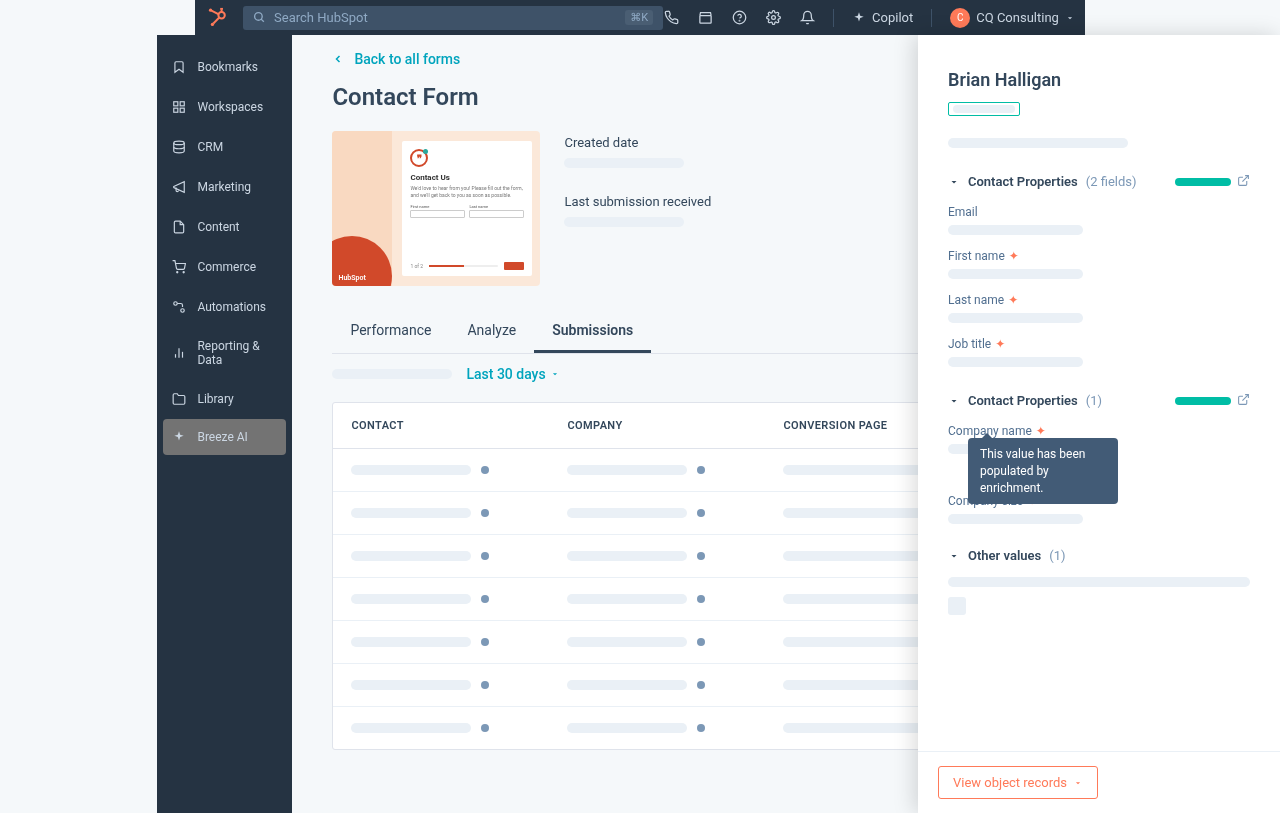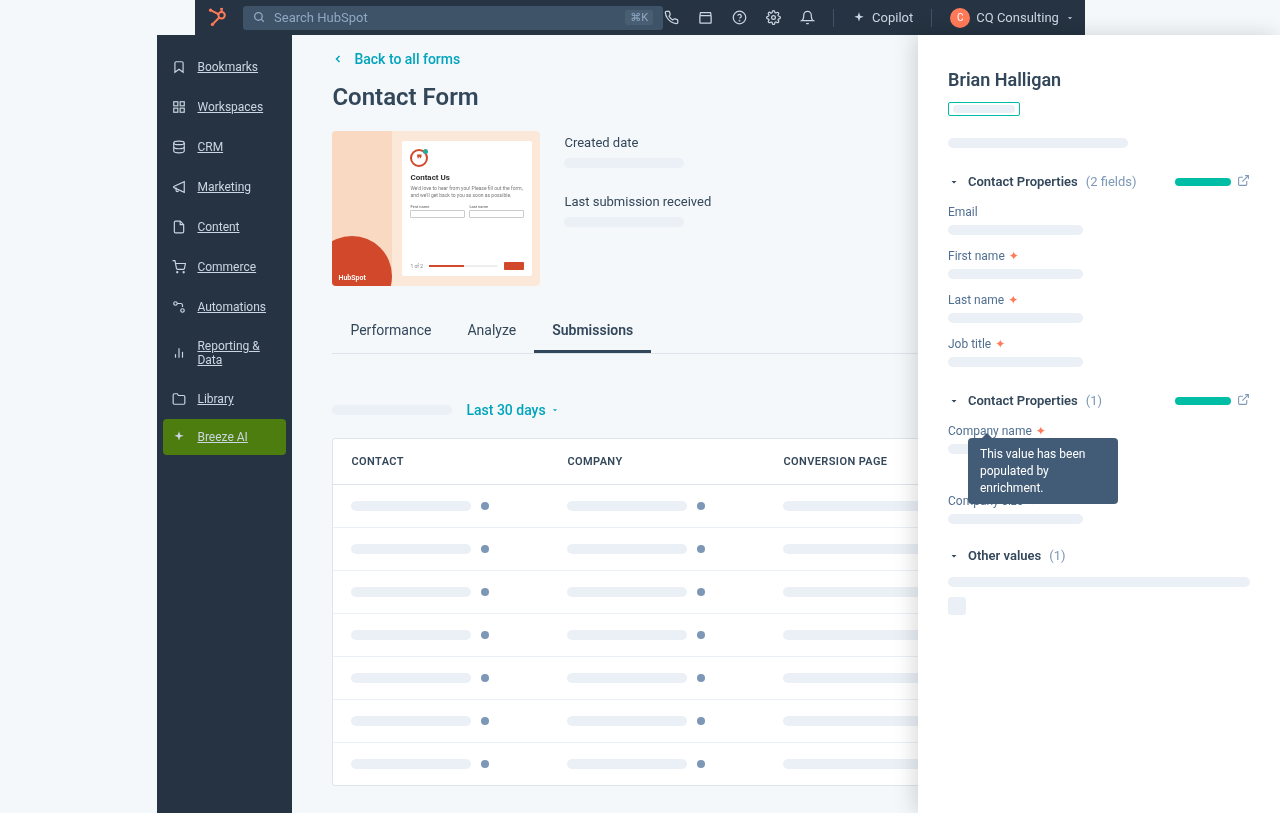--- a/index.html
+++ b/index.html
@@ -11,22 +11,22 @@
 .search-box svg { margin-right: 8px; }
 .search-kbd { margin-left: auto; background: #4a5e73; border-radius: 3px; padding: 1px 5px; font-size: 11px; display: flex; align-items: center; gap: 2px; }
 .topbar-right { margin-left: auto; display: flex; align-items: center; gap: 18px; }
 .top-icon { width: 16px; height: 16px; display: flex; align-items: center; justify-content: center; color: #cbd6e2; }
 .top-divider { width: 1px; height: 18px; background: #3e5268; }
 .copilot-btn { display: flex; align-items: center; gap: 6px; color: #cbd6e2; font-size: 13px; }
 .account { display: flex; align-items: center; gap: 6px; font-size: 13px; }
 .avatar { width: 20px; height: 20px; border-radius: 50%; background: #ff7a59; display: flex; align-items: center; justify-content: center; font-size: 10px; color: #fff; }
 .body { display: flex; flex: 1; overflow: hidden; }
 .sidebar { width: 135px; background: #253342; color: #cbd6e2; font-size: 12px; padding-top: 12px; }
-.side-item { display: flex; align-items: center; gap: 10px; padding: 12px 14px; cursor: pointer; text-decoration: underline; }
-.side-item.highlighted { background: #4d7c0f; border-radius: 4px; margin: 0 6px; padding: 10px 8px; }
+.side-item { display: flex; align-items: center; gap: 10px; padding: 12px 14px; cursor: pointer; }
+.side-item.highlighted { background: #737373; border-radius: 4px; margin: 0 6px; padding: 10px 8px; }
 .side-icon { width: 16px; height: 16px; display: flex; align-items: center; justify-content: center; flex-shrink: 0; }
 .main { flex: 1; background: #f5f8fa; overflow: auto; position: relative; padding: 16px 40px; border-radius: 32px; }
 .back-link { display: flex; align-items: center; gap: 10px; color: #00a4bd; font-size: 14px; font-weight: 500; cursor: pointer; margin-bottom: 16px; }
 .page-title { font-size: 24px; font-weight: 600; color: #33475b; margin-bottom: 20px; }
 .summary { display: flex; gap: 24px; margin-bottom: 24px; }
 .form-preview { width: 208px; height: 155px; background: #fbe8d9; border-radius: 4px; position: relative; overflow: hidden; }
 .preview-sidebar { position: absolute; left: 0; bottom: 0; width: 60px; height: 100%; background: #f9d9c1; }
 .preview-circle { position: absolute; left: -20px; bottom: -30px; width: 80px; height: 80px; border-radius: 50%; background: #d1492a; }
 .preview-logo { position: absolute; left: 6px; bottom: 4px; font-size: 7px; color: #fff; font-weight: 600; }
 .preview-card { position: absolute; right: 8px; top: 10px; bottom: 10px; width: 130px; background: #fff; border-radius: 2px; padding: 8px; }
@@ -39,21 +39,21 @@
 .preview-label { font-size: 4px; color: #555; margin-bottom: 1px; }
 .preview-input { height: 8px; border: 1px solid #ccc; border-radius: 1px; }
 .preview-footer { position: absolute; bottom: 6px; left: 8px; right: 8px; display: flex; align-items: center; justify-content: space-between; }
 .preview-step { font-size: 5px; color: #888; }
 .preview-progress { flex: 1; margin: 0 6px; height: 2px; background: #eee; border-radius: 1px; position: relative; }
 .preview-progress::before { content: ""; position: absolute; left: 0; width: 50%; height: 100%; background: #d1492a; }
 .preview-next { width: 20px; height: 8px; background: #d1492a; border-radius: 1px; }
 .summary-meta { padding-top: 4px; }
 .meta-label { font-size: 13px; color: #33475b; margin-bottom: 8px; }
 .placeholder { background: #eaf0f6; border-radius: 10px; height: 10px; }
-.tabs { display: flex; border-bottom: 1px solid #dfe3eb; margin-bottom: 48px; }
+.tabs { display: flex; border-bottom: 1px solid #dfe3eb; margin-bottom: 12px; }
 .tab { padding: 12px 18px; font-size: 14px; color: #33475b; cursor: pointer; }
 .tab.active { border-bottom: 3px solid #33475b; font-weight: 600; }
 .filter-row { display: flex; align-items: center; gap: 14px; margin-bottom: 20px; }
 .date-filter { display: flex; align-items: center; gap: 4px; color: #00a4bd; font-size: 14px; font-weight: 500; cursor: pointer; }
 .table { background: #fff; border: 1px solid #dfe3eb; border-radius: 3px; }
 .thead { display: flex; padding: 16px 18px; border-bottom: 1px solid #dfe3eb; }
 .th { font-size: 11px; font-weight: 600; color: #33475b; letter-spacing: 0.4px; }
 .col-contact { width: 216px; }
 .col-company { width: 216px; }
 .col-conversion { width: 216px; }
@@ -509,14 +509,22 @@
       <div class="section-head">
         <svg width="12" height="12" viewBox="0 0 24 24" fill="#33475b">
             <path d="M7 10l5 5 5-5z"></path>
           </svg>
         <span class="section-title">Other values</span>
         <span class="section-count">(1)</span>
       </div>
       <div class="placeholder" style="width:100%;margin-bottom:10px;"></div>
       <div class="placeholder" style="width:18px;height:18px;border-radius:3px;"></div>
     </div>
+    <div class="panel-footer">
+      <button class="view-records">
+        <span>View object records</span>
+        <svg width="10" height="10" viewBox="0 0 24 24" fill="currentColor">
+            <path d="M7 10l5 5 5-5z"></path>
+          </svg>
+      </button>
+    </div>
   </div>
 </div>
 
 </body></html>

